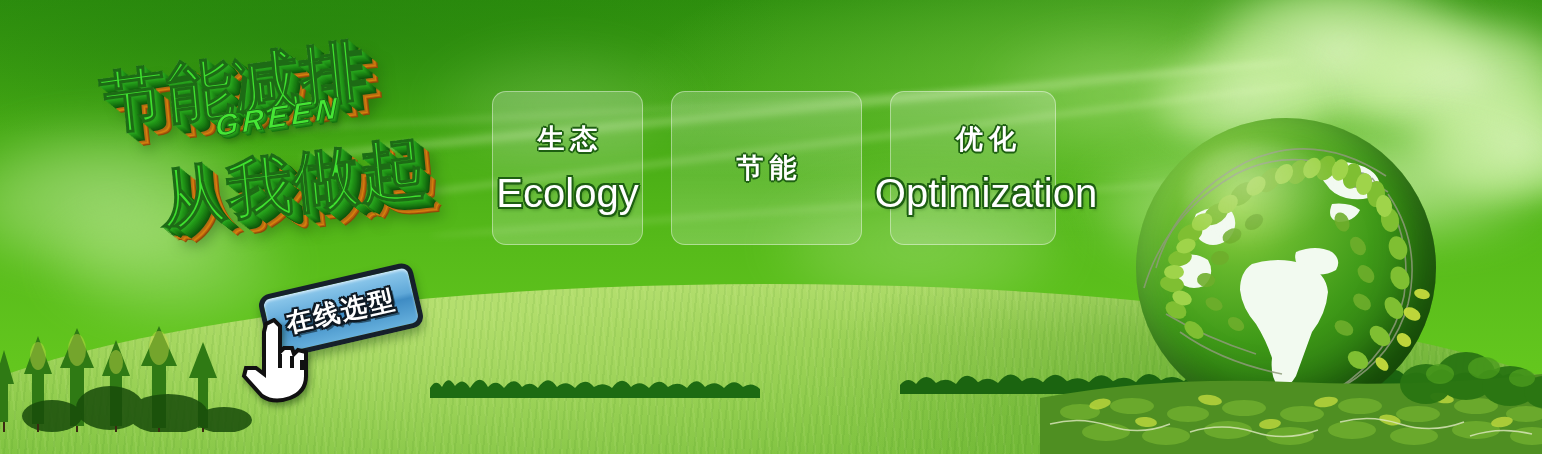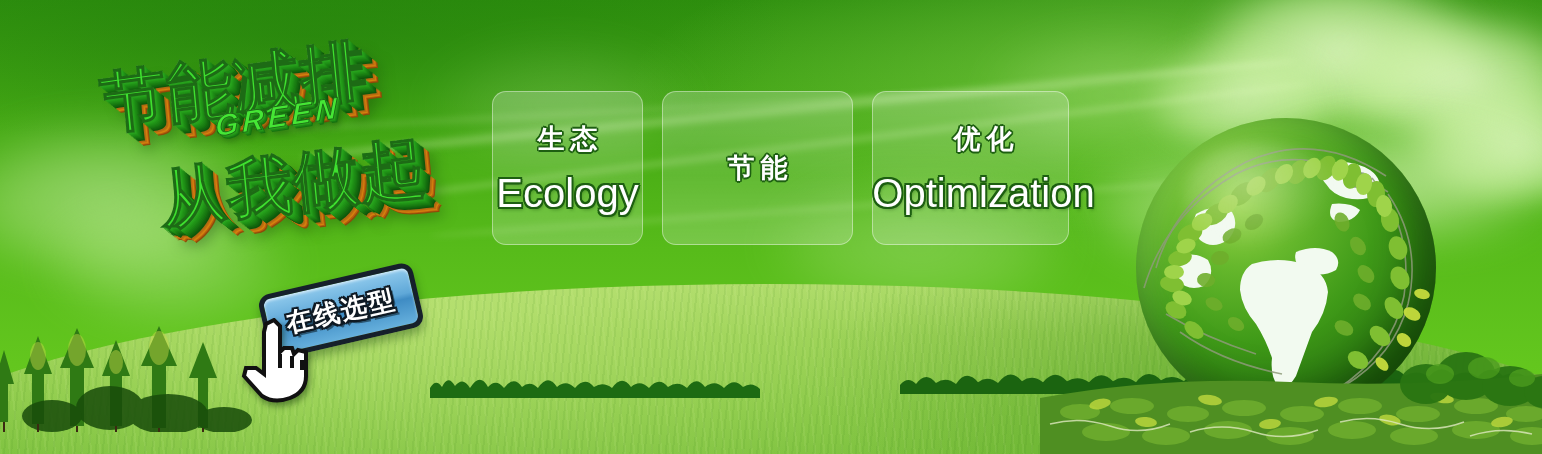--- a/index.html
+++ b/index.html
@@ -200,21 +200,21 @@
     filter: drop-shadow(2px 4px 3px rgba(10,45,5,0.45));
   }
   .cursor-hand svg { display:block; width:100%; height:100%; }
 
   
   .cards {
     position: absolute;
     left: 492px;
     top: 91px;
     display: flex;
-    gap: 19px;
+    gap: 28px;
     align-items: stretch;
   }
   .card {
     position: relative;
     box-sizing: border-box;
     height: 154px;
     border-radius: 14px;
     background: linear-gradient(180deg, rgba(255,255,255,0.22) 0%, rgba(255,255,255,0.12) 55%, rgba(255,255,255,0.20) 100%);
     border: 1px solid rgba(255,255,255,0.40);
     display: flex;
@@ -239,21 +239,21 @@
     font-size: 40px;
     color: #ffffff;
     letter-spacing: 0px;
     text-shadow:
       -2px 0 #1d5f11, 2px 0 #1d5f11, 0 -2px #1d5f11, 0 2px #1d5f11,
       -1.6px -1.6px #1d5f11, 1.6px -1.6px #1d5f11, -1.6px 1.6px #1d5f11, 1.6px 1.6px #1d5f11,
       2px 3px 3px rgba(20,70,10,0.35);
   }
   .card-1 { width: 151px; }
   .card-2 { width: 191px; }
-  .card-3 { width: 197px; padding-left: 48px; }
+  .card-3 { width: 166px; padding-left: 48px; }
 
   
   .tagline {
     position: absolute;
     left: 504px;
     top: 259px;
     font-size: 20px;
     color: #ffffff;
     letter-spacing: 0.2px;
     text-shadow: 0 1px 3px rgba(25,85,10,0.45);

